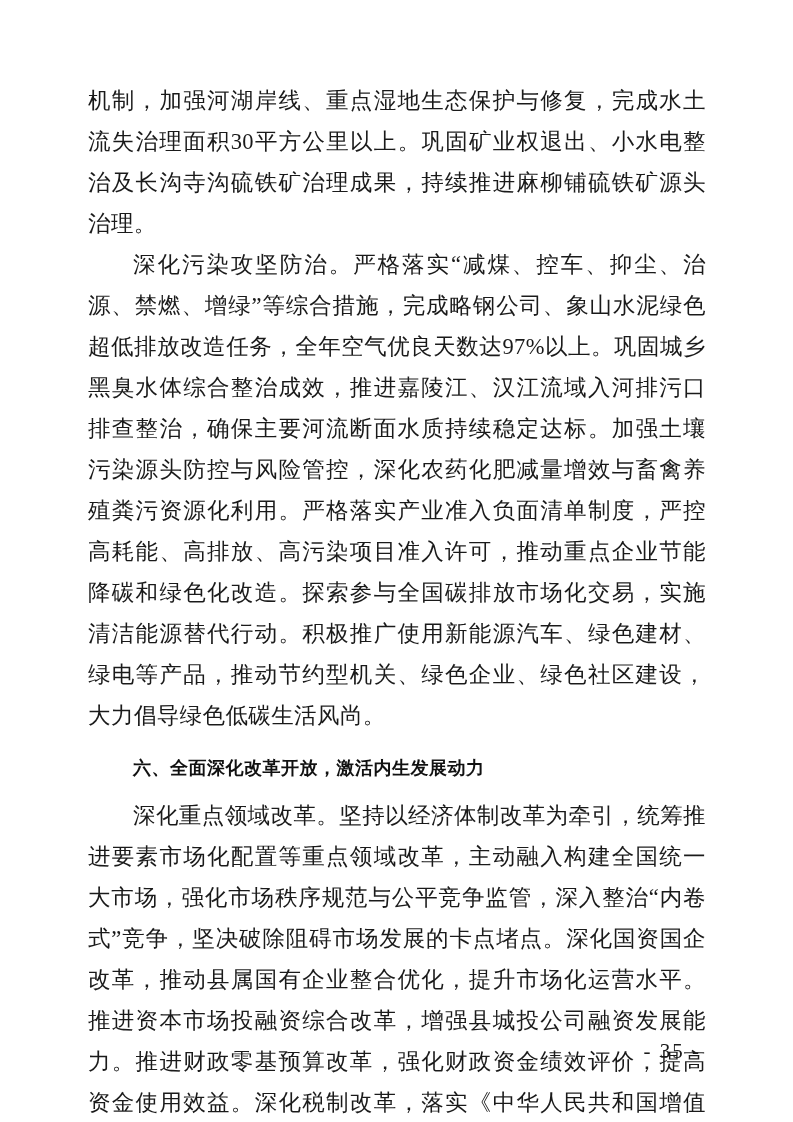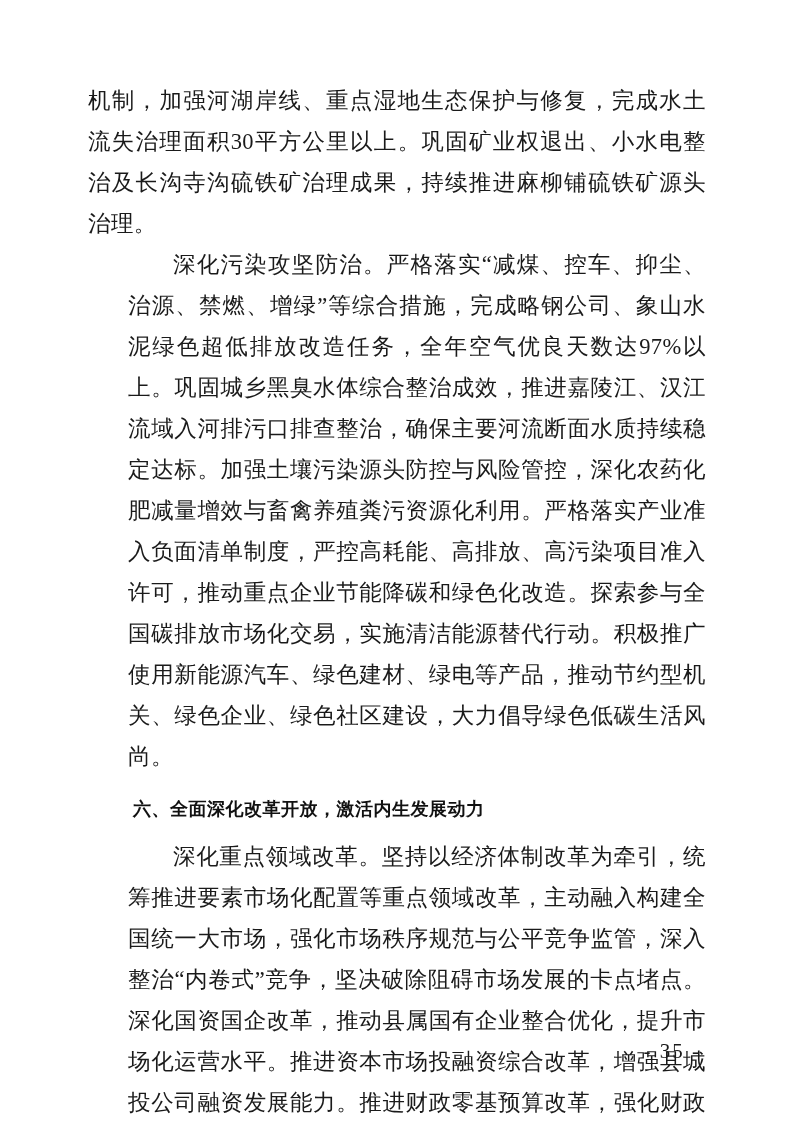--- a/index.html
+++ b/index.html
@@ -27,21 +27,20 @@
     font-size: 22.5px;
     line-height: 41px;
     color: #1a1a1a;
     text-align: justify;
     text-justify: inter-ideograph;
     margin: 0;
     letter-spacing: 0.4px;
   }
   .para.indent {
     text-indent: 45px;
-    margin-left: 40px;
   }
   .heading {
     font-family: "Liberation Sans", "DejaVu Sans", sans-serif;
     font-weight: bold;
     font-size: 18px;
     line-height: 41px;
     color: #111111;
     text-align: left;
     text-indent: 45px;
     margin: 12px 0 6px 0;

